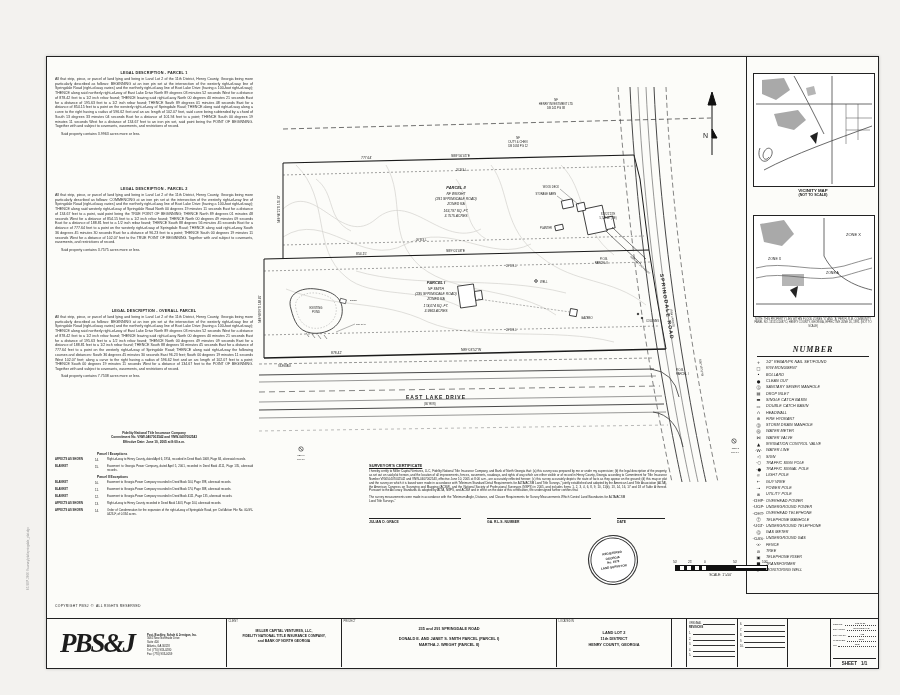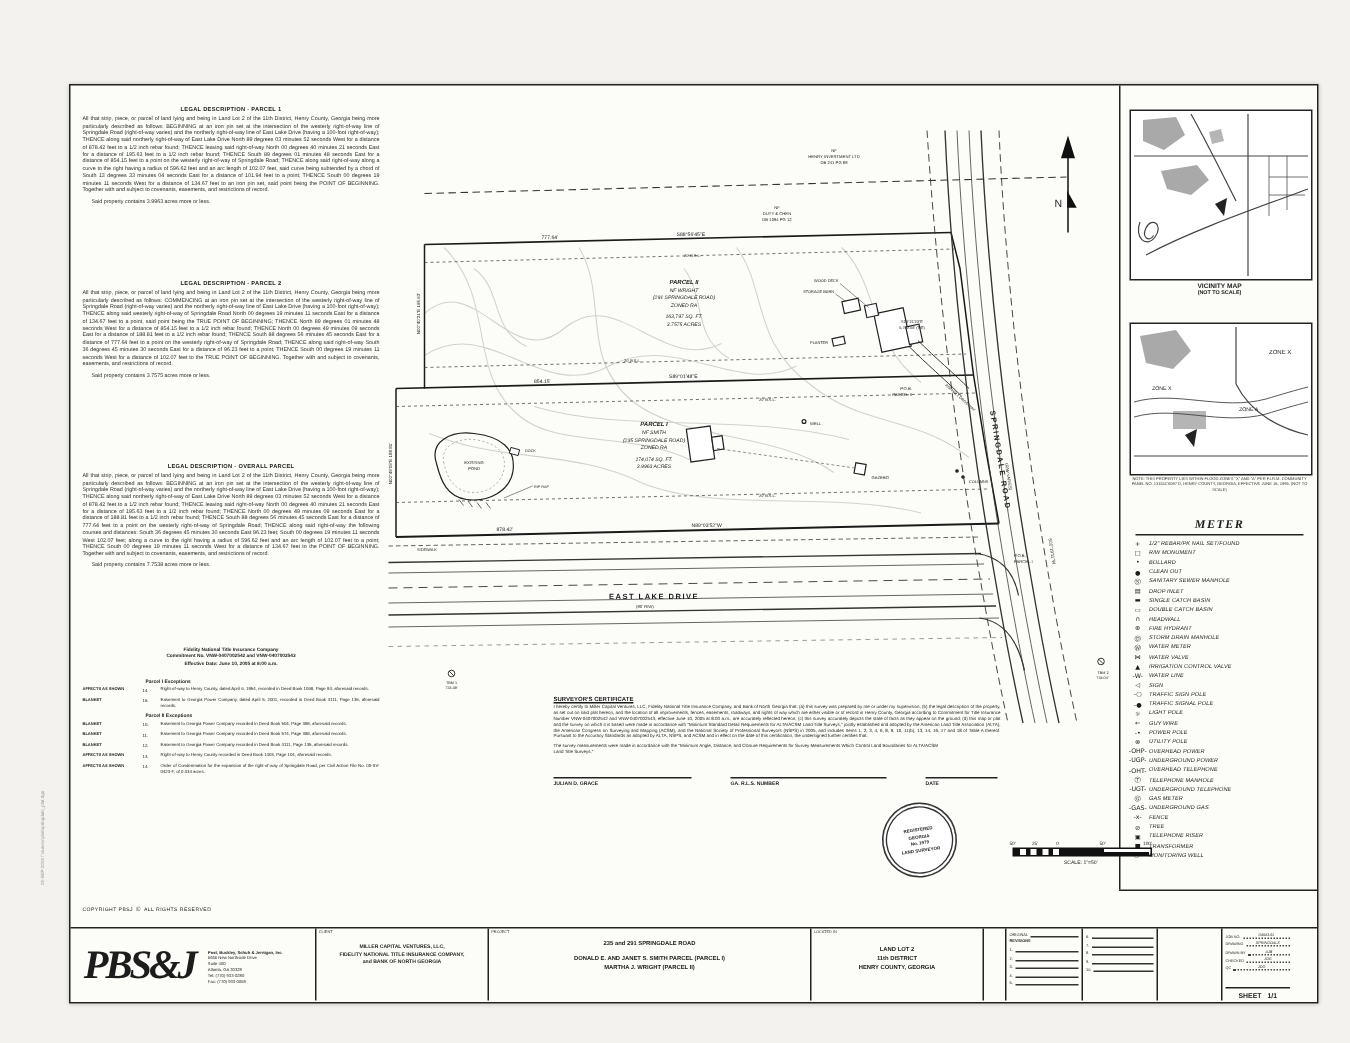--- a/index.html
+++ b/index.html
@@ -58,21 +58,21 @@
   .cert-body2{font-size:3px;line-height:1.3;text-align:justify;color:#222;margin-top:3px;width:86%;}
   .sigrow{display:flex;gap:26px;margin-top:14px;}
   .sig{border-top:0.8px solid #222;font-size:3.4px;font-weight:bold;padding-top:1px;}
   .sig1{width:92px}.sig2{width:104px}.sig3{width:48px}
   .seal{position:absolute;left:541px;top:478px;width:48px;height:48px;border:1.2px solid #333;border-radius:50%;box-shadow:inset 0 0 0 1.5px #fff,inset 0 0 0 2.4px #333;display:flex;flex-direction:column;align-items:center;justify-content:center;transform:rotate(-8deg);background:#fff;}
   .seal .t-line{font-size:3px;font-weight:bold;line-height:1.5;text-align:center;}
   
   .tblock{position:absolute;left:0;top:561px;width:831px;height:48px;border-top:1.4px solid #222;display:flex;}
   .tcell{position:relative;border-right:1.2px solid #222;box-sizing:border-box;height:100%;}
   .tcell .corner{position:absolute;left:1.5px;top:1px;font-size:2.6px;color:#333;}
-  .c-logo{width:164px;display:flex;align-items:center;}
+  .c-logo{width:180px;display:flex;align-items:center;}
   .logo{width:100px;text-align:center;font-family:"Liberation Serif","DejaVu Serif",serif;font-weight:bold;font-style:italic;font-size:27px;letter-spacing:-2px;line-height:1;}
   .firm{width:78px;padding-top:4px;}
   .firm .t-line{font-size:2.8px;line-height:1.35;}
   .firm .t-line:first-child{font-weight:bold;}
   .c-client{width:115px;}
   .c-client .lines{margin-top:10px;text-align:center;}
   .c-client .t-line{font-size:3.4px;font-weight:bold;line-height:1.5;}
   .c-project{width:215px;}
   .c-project .lines{margin-top:7px;text-align:center;}
   .c-project .t-line{font-size:3.9px;font-weight:bold;line-height:1.5;}
@@ -390,21 +390,21 @@
       <path d="M2,52 C30,44 60,58 90,50 C100,47 110,44 118,42" stroke-width="0.6"></path>
       <path d="M2,62 C30,54 60,68 90,60 C100,57 110,54 118,52" stroke-width="0.6"></path>
     </g>
     <text x="92" y="20" font-size="4">ZONE X</text>
     <text x="72" y="58" font-size="3.5">ZONE A</text>
     <text x="14" y="44" font-size="3.5">ZONE X</text>
   </svg>
   <div class="mapcap cap2">NOTE: THIS PROPERTY LIES WITHIN FLOOD ZONES "X" AND "A" PER F.I.R.M. COMMUNITY PANEL NO. 13151C0087 D, HENRY COUNTY, GEORGIA, EFFECTIVE JUNE 16, 1995. (NOT TO SCALE)</div>
 
   <div class="legend">
-    <div class="lg-title">METER</div>
+    <div class="lg-title">NUMBER</div>
     <div class="lg-rule"></div>
     <div>
   <div class="lg-row">
     <span class="lg-sym">+</span>
     <span class="lg-lab">1/2" REBAR/PK NAIL SET/FOUND</span>
   </div>
 
   <div class="lg-row">
     <span class="lg-sym">□</span>
     <span class="lg-lab">R/W MONUMENT</span>

